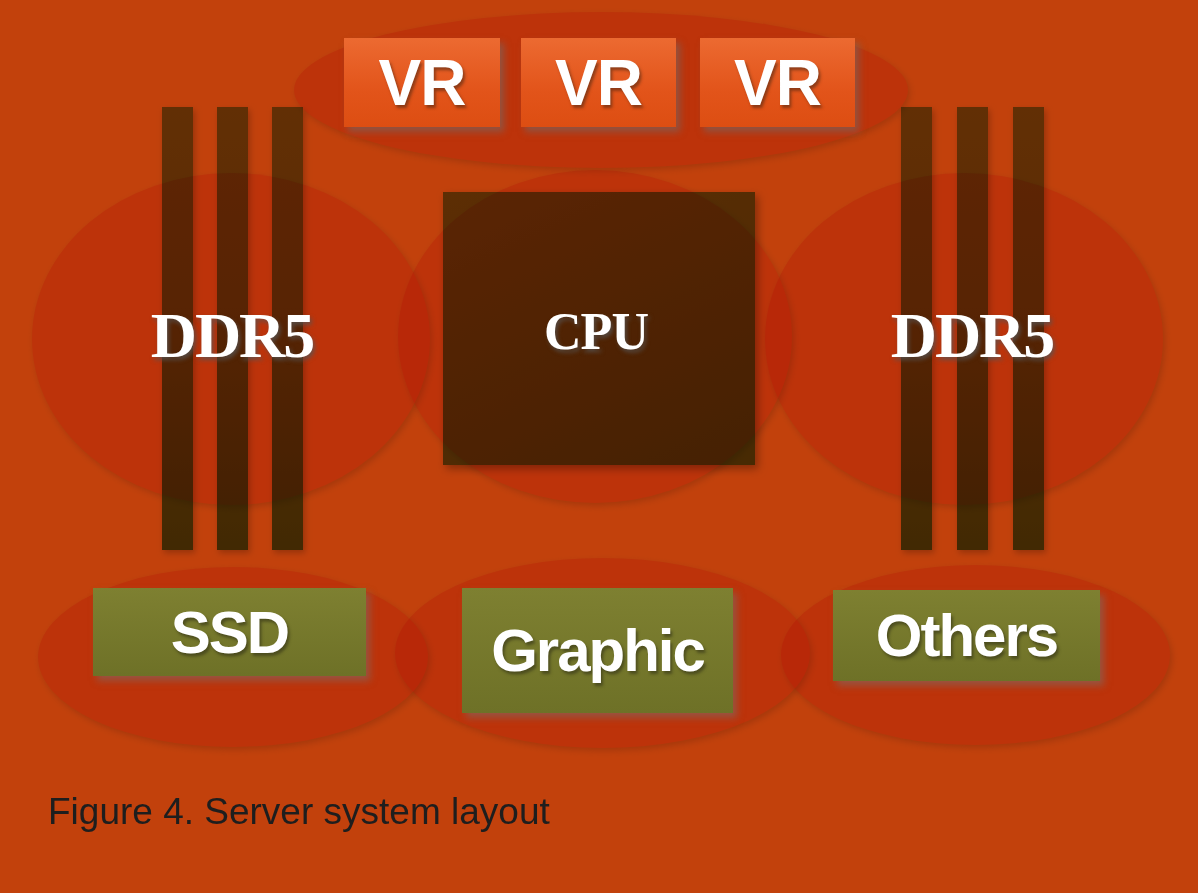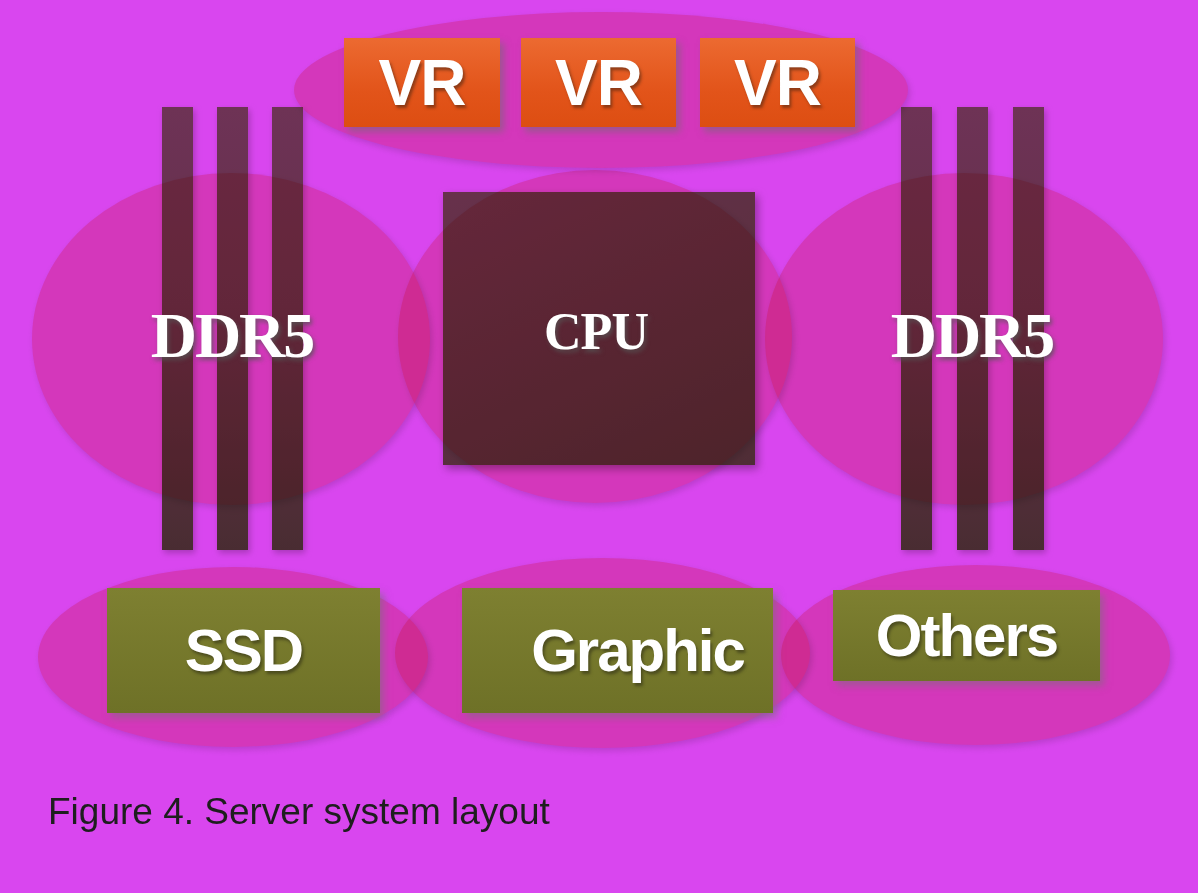--- a/index.html
+++ b/index.html
@@ -4,21 +4,21 @@
 <style>
   html, body {
     margin: 0;
     padding: 0;
     background: #ffffff;
   }
   .stage {
     position: relative;
     width: 1198px;
     height: 893px;
-    background: #d946ef;
+    background: #c2410c;
     overflow: hidden;
     font-family: "Liberation Sans", "DejaVu Sans", sans-serif;
   }
 
   
   .el {
     position: absolute;
     border-radius: 50%;
     background: #f9c8c8;
     mix-blend-mode: multiply;
@@ -79,22 +79,22 @@
     position: absolute;
     background: linear-gradient(#7e8031, #6e7127);
     box-shadow: 4px 5px 7px rgba(115,115,115,0.5);
     display: flex; align-items: center; justify-content: center;
     color: #ffffff;
     font-weight: bold;
     font-size: 60px;
     letter-spacing: -2px;
     text-shadow: 2px 3px 3px rgba(60,60,25,0.7);
   }
-  .mod-ssd     { left:107px;  top:588px; width:273px; height:125px; }
-  .mod-graphic { left:462px; top:588px; width:271px; height:125px;padding-left:40px; }
+  .mod-ssd     { left:93px;  top:588px; width:273px; height:88px; }
+  .mod-graphic { left:462px; top:588px; width:271px; height:125px; }
   .mod-others  { left:833px; top:590px; width:267px; height:91px; }
 
   
   .float-label {
     position: absolute;
     transform: translate(-50%, -50%);
     color: #ffffff;
     font-weight: bold;
     white-space: nowrap;
     text-shadow: 2px 3px 4px rgba(85,85,85,0.75);

